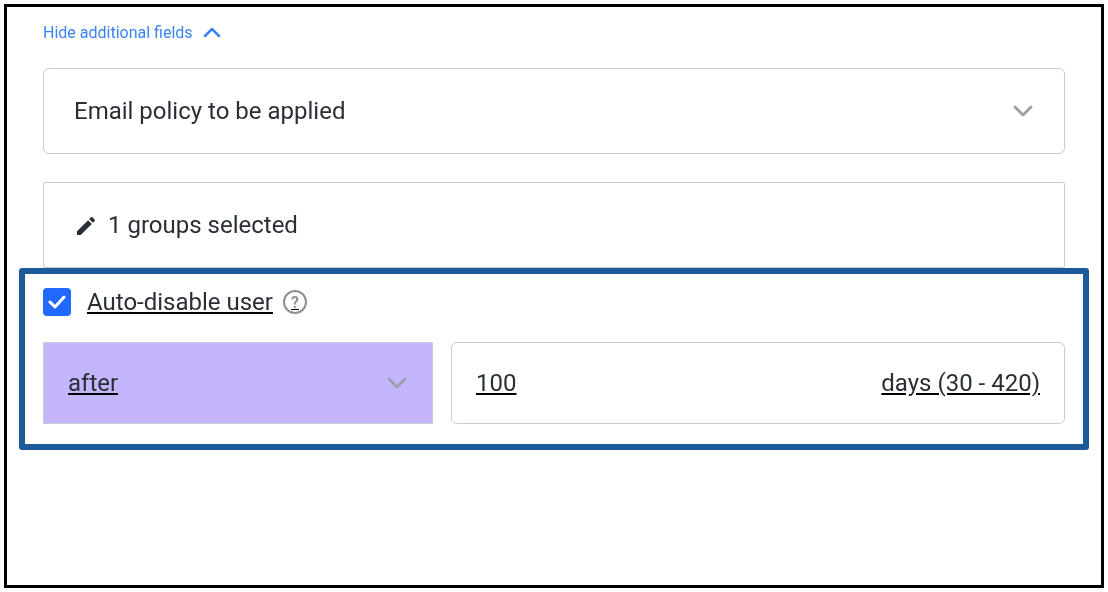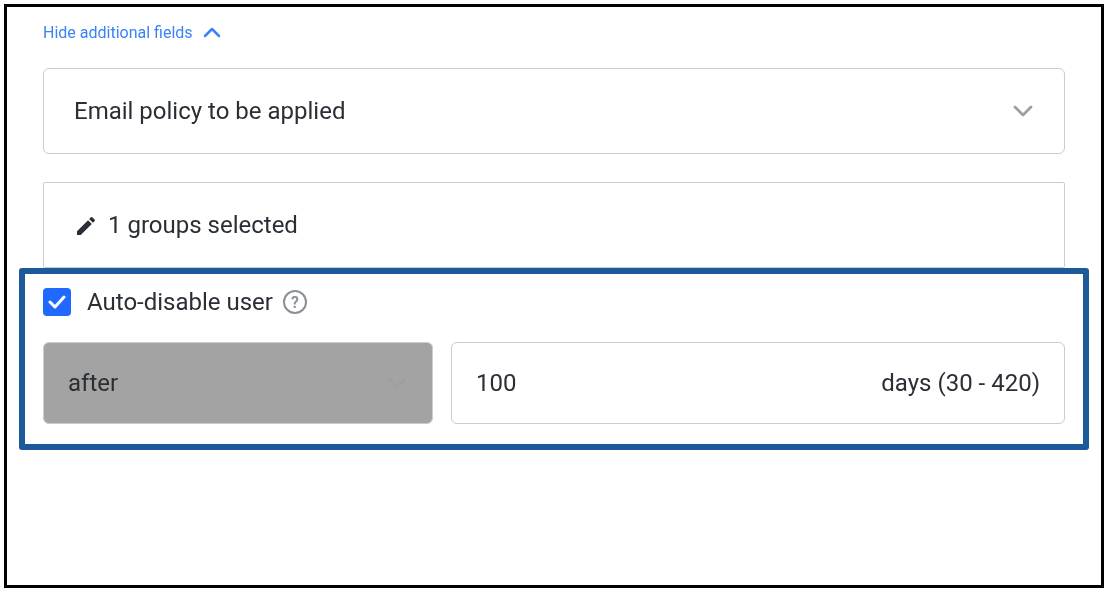--- a/index.html
+++ b/index.html
@@ -78,20 +78,21 @@
       height: 22px;
       display: inline-block;
     }
     .highlight-box {
       border: 6px solid #1d5a99;
       border-radius: 3px;
       padding: 14px 18px 20px 18px;
       margin-left: -24px;
       margin-right: -24px;
       background: #fff;
+      text-decoration: underline;
     }
     .checkbox-row {
       display: flex;
       align-items: center;
       gap: 16px;
       margin-bottom: 26px;
     }
     .checkbox {
       width: 28px;
       height: 28px;
@@ -126,29 +127,29 @@
       font-weight: 600;
       cursor: pointer;
     }
     .inputs-row {
       display: flex;
       gap: 18px;
     }
     .after-select {
       flex: 0 0 390px;
       border: 1px solid #c9ccd1;
-      border-radius: 6px;
+      border-radius: 1px;
       padding: 16px 24px;
       font-size: 24px;
       color: #2a2f36;
       display: flex;
       align-items: center;
       justify-content: space-between;
       cursor: pointer;
-      background: #a3a3a3;
+      background: #c4b5fd;
     }
     .days-input {
       flex: 1;
       border: 1px solid #c9ccd1;
       border-radius: 6px;
       padding: 26px 24px;
       font-size: 24px;
       color: #2a2f36;
       display: flex;
       align-items: center;

